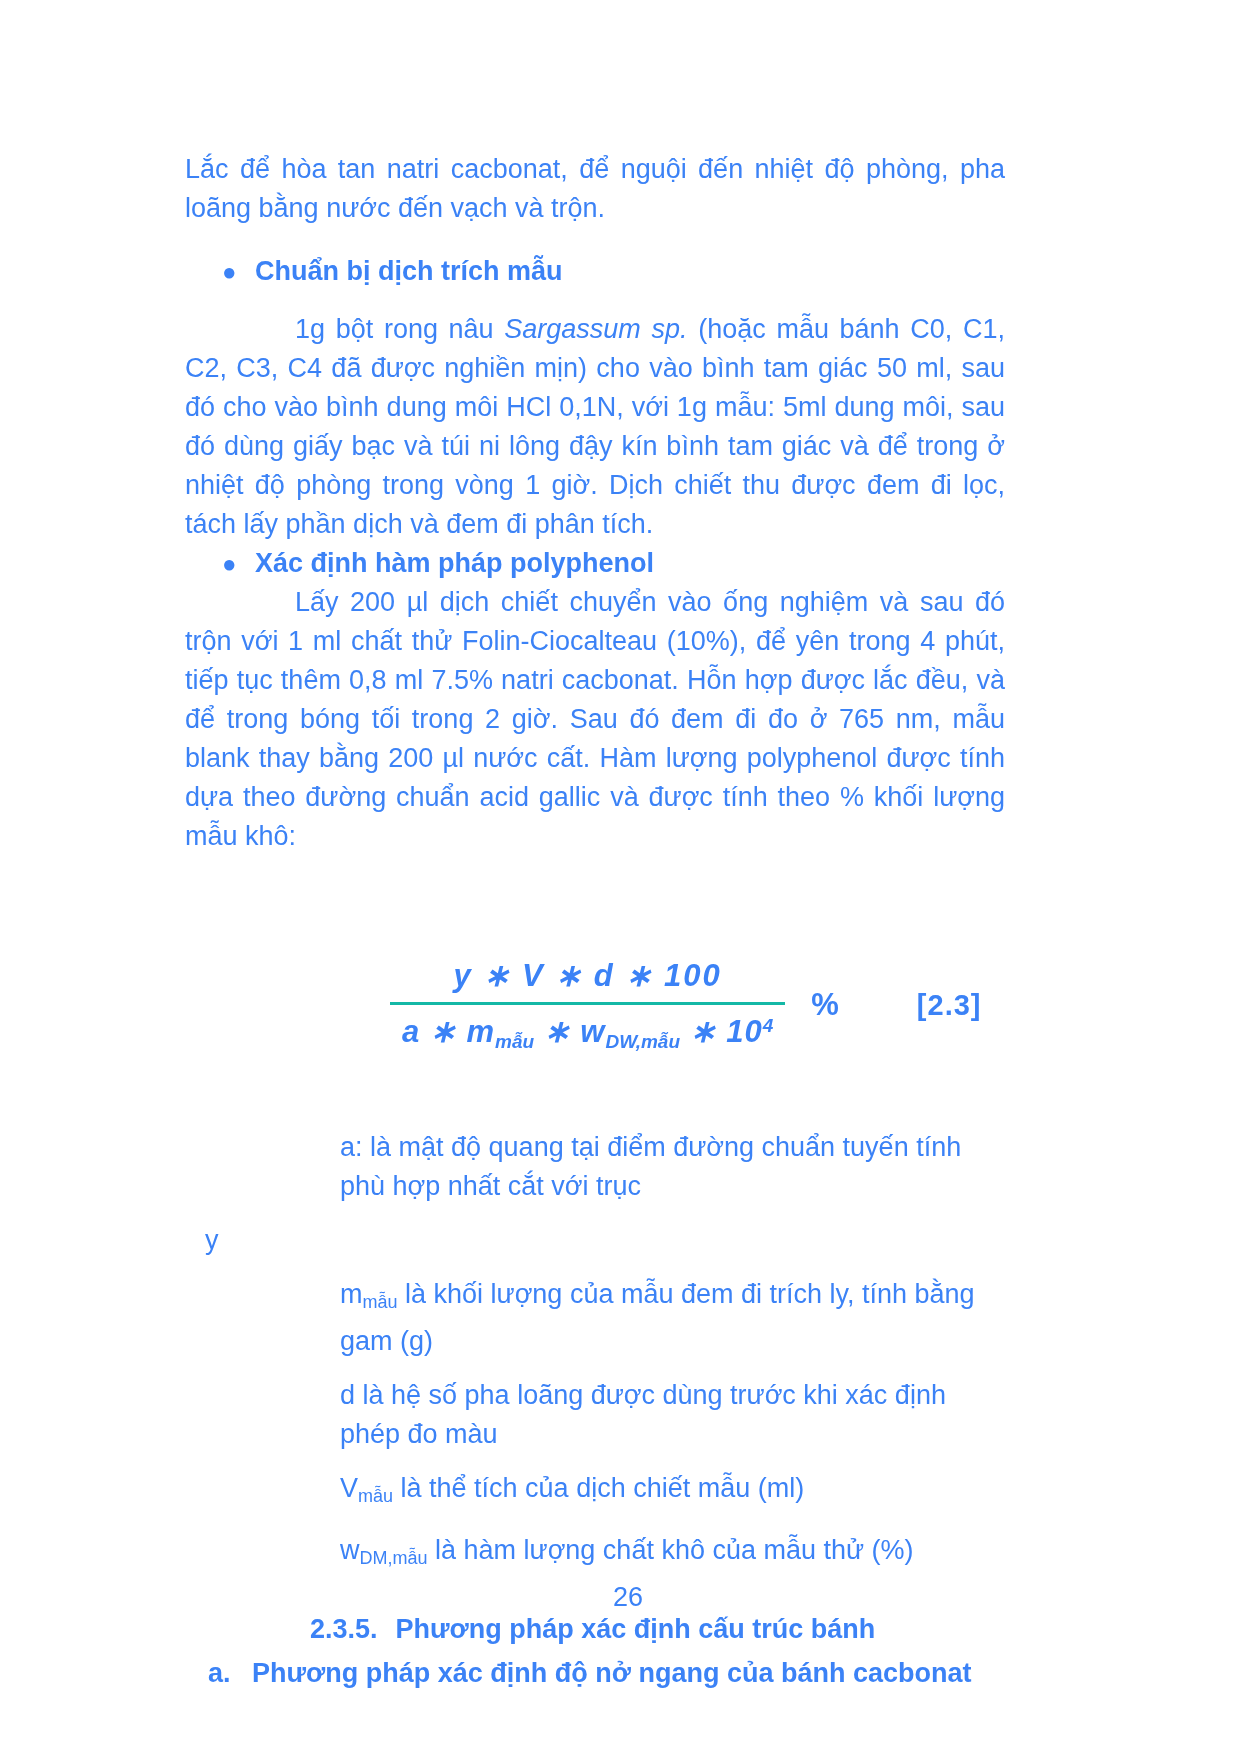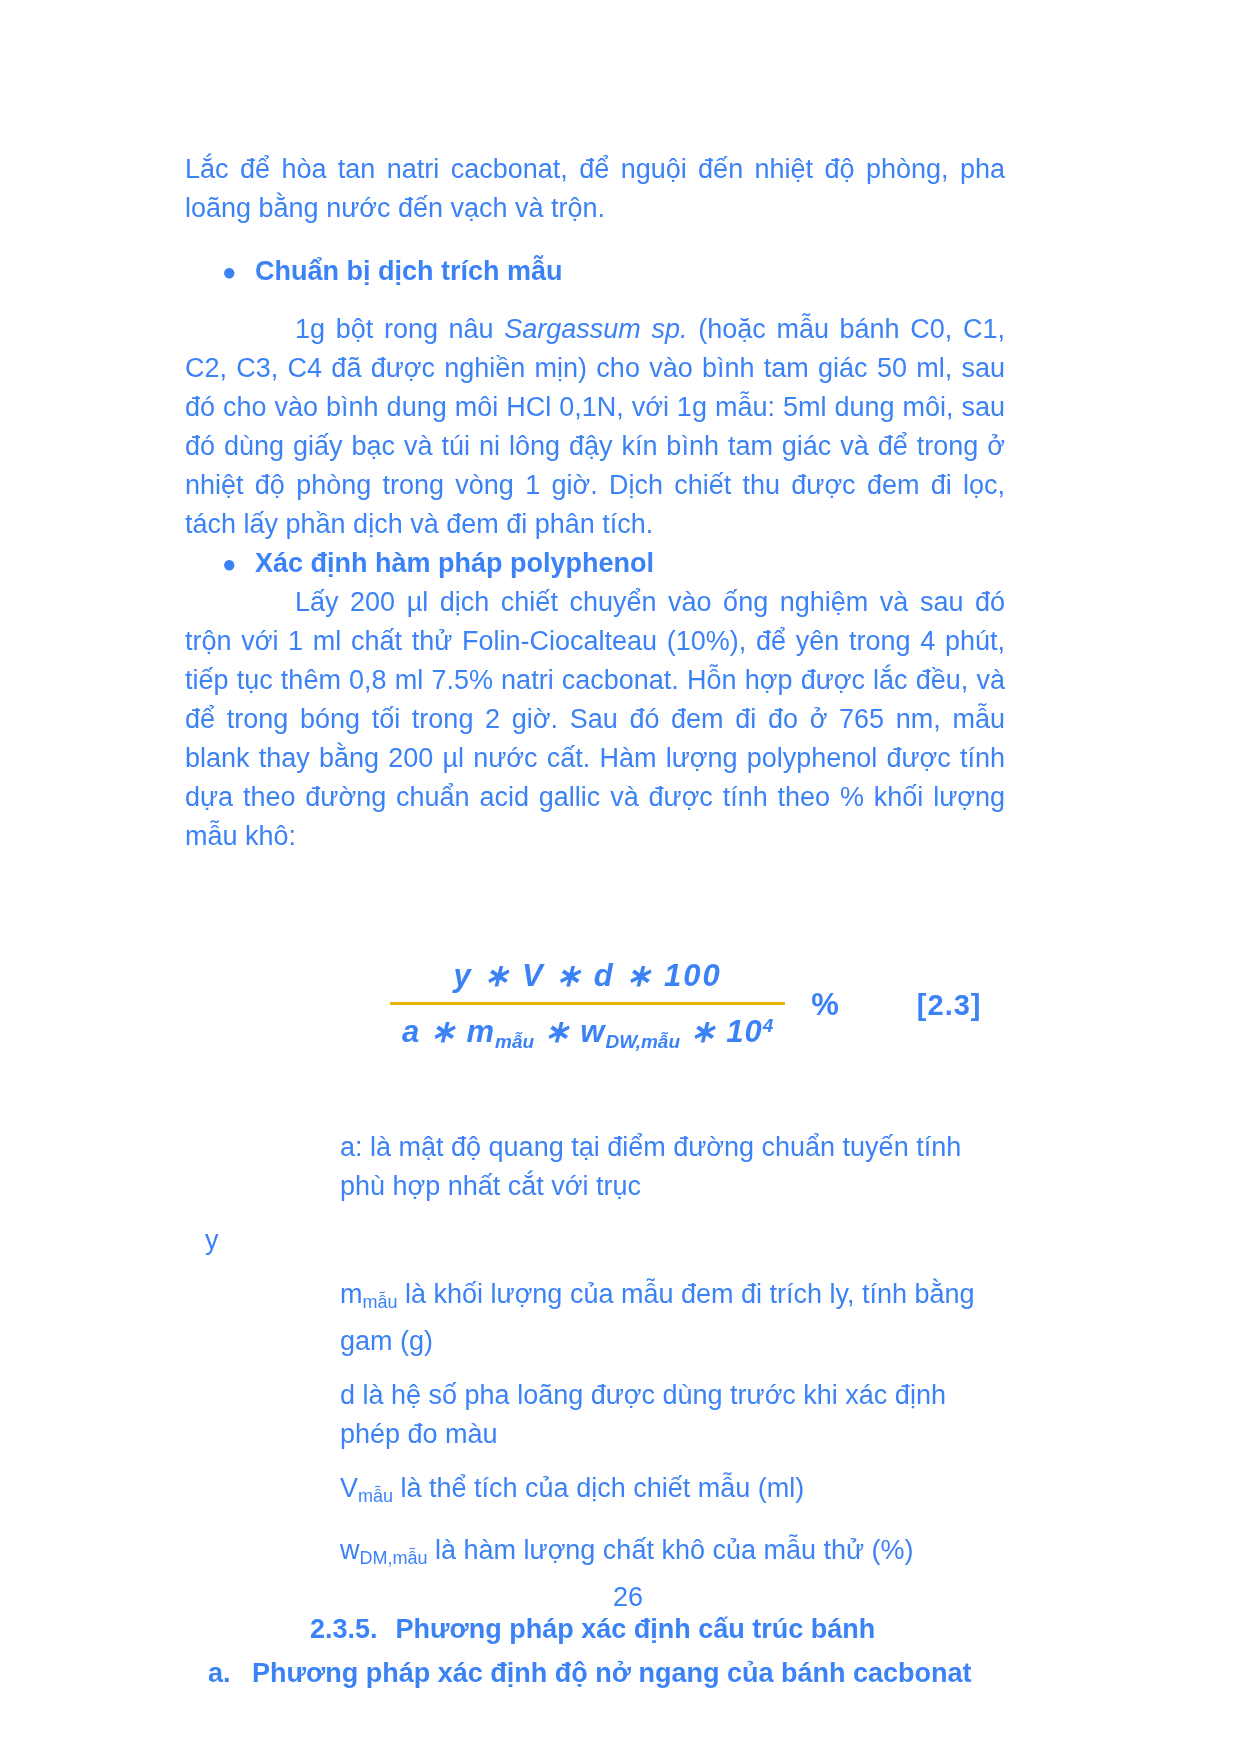--- a/index.html
+++ b/index.html
@@ -51,21 +51,21 @@
   .fraction {
     display: inline-block;
     text-align: center;
     font-size: 31px;
   }
   .fraction .num {
     padding: 0 60px 8px 60px;
     letter-spacing: 2px;
   }
   .fraction .den {
-    border-top: 3px solid #eab308;
+    border-top: 3px solid #14b8a6;
     padding: 8px 12px 0 12px;
     letter-spacing: 1px;
   }
   .fraction sub {
     font-size: 19px;
     vertical-align: -6px;
     letter-spacing: 0;
   }
   .fraction sup {
     font-size: 19px;

